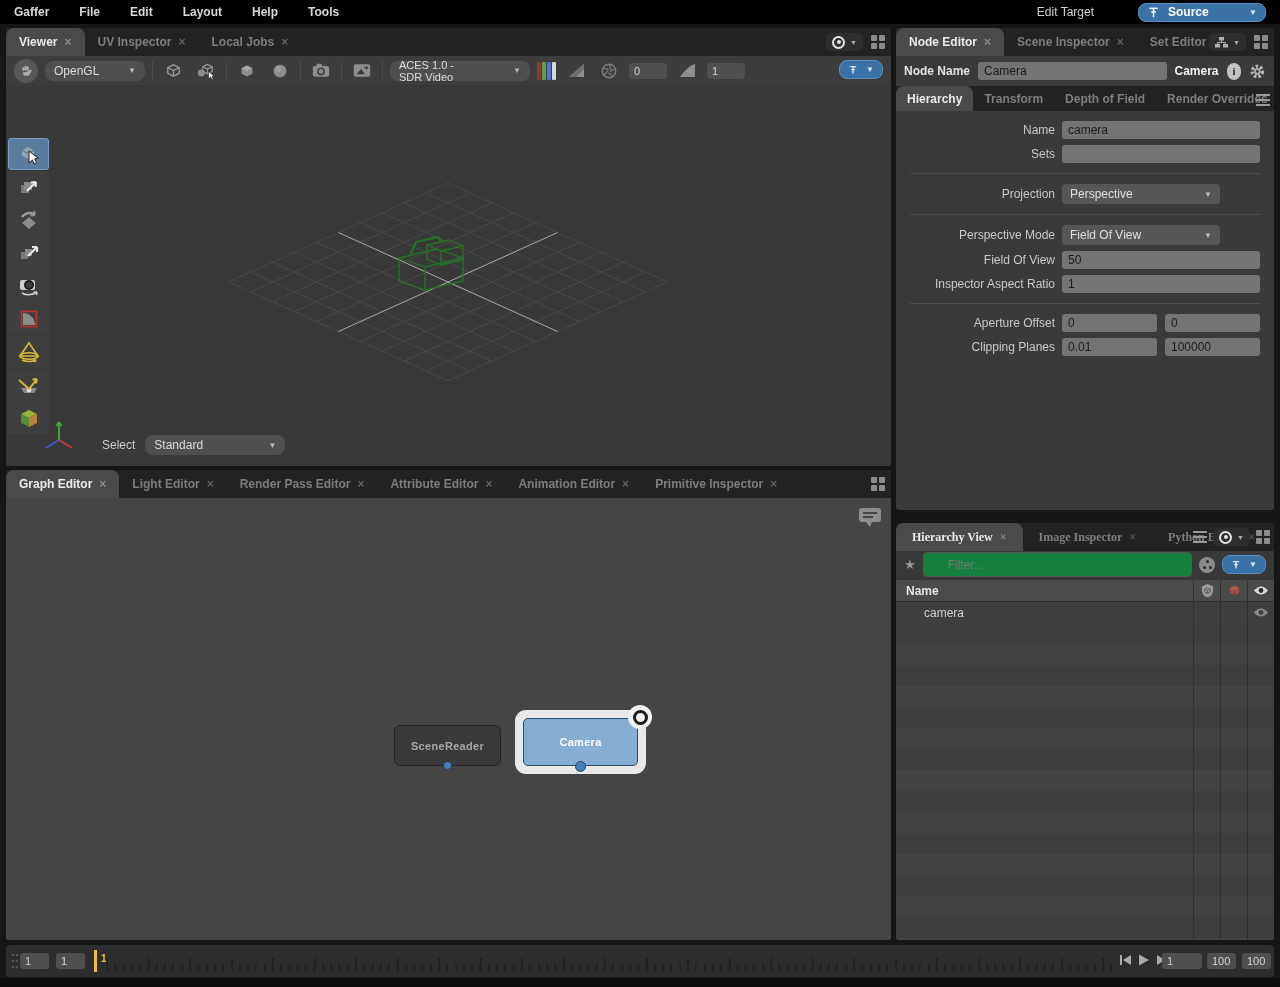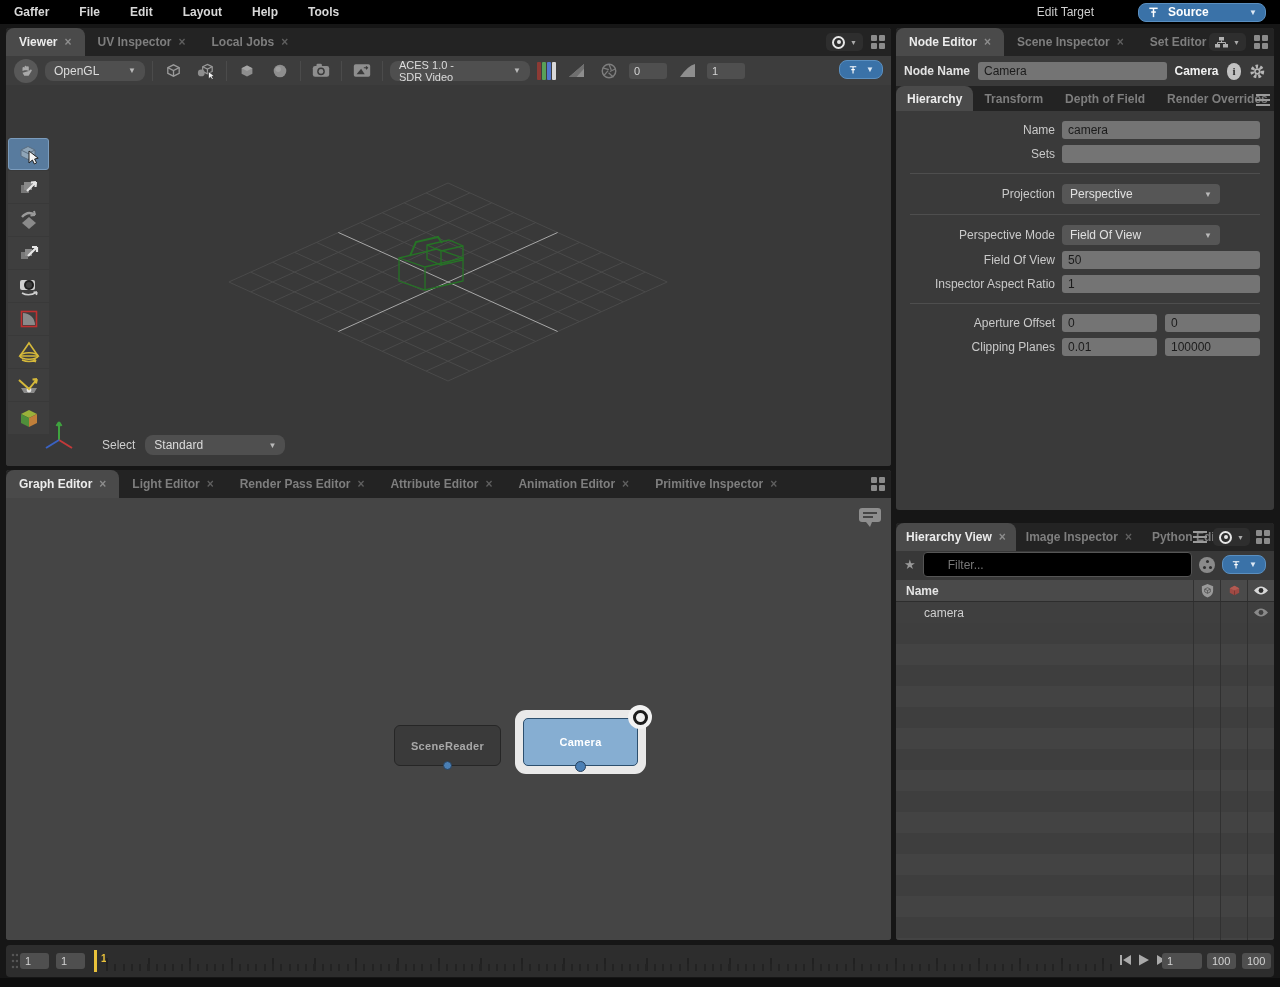--- a/index.html
+++ b/index.html
@@ -106,24 +106,24 @@
   .prow { display:flex; align-items:center; padding-left:14px; margin-bottom:6px; height:18px; }
   .prow.tall { height:20px; }
   .prow .plabel { width:145px; text-align:right; color:#c9c9c9; margin-right:7px; flex:none; }
   .prow .pfield { width:198px; }
   .prow .dd-flat { width:158px; }
   .prow .half { width:95px; margin-right:8px; }
   .pdivider { height:1px; background:#4e4e4e; margin:10px 14px 10px 14px; }
 
   
   #hier-panel { left:896px; top:523px; width:378px; height:417px; background:#383838; }
-  #hier-panel .tabbar .tab { padding:0 10px; }
+  #hier-panel .tabbar .tab { padding:0 16px;font-family:Liberation Serif, serif; }
   #filter-row { height:27px; display:flex; align-items:center; gap:7px; padding:0 8px; background:#383838; }
   .star-icon { color:#9a9a9a; font-size:13px; }
-  #filter-field { flex:1; background:#000000; border:1px solid #555; border-radius:4px; height:25px;
+  #filter-field { flex:1; background:#15803d; border:1px solid #555; border-radius:4px; height:25px;
     color:#cfcfcf; font-size:12px; padding:0 6px 0 24px; outline:none; font-family:"Liberation Sans",sans-serif; position:relative; }
   #filter-wrap { flex:1; position:relative; display:flex; }
   #filter-wrap .mag { position:absolute; left:6px; top:3px; }
   #filter-field::placeholder { color:#787878; }
   .dotcircle { width:16px; height:16px; border-radius:50%; background:#8a8a8a; position:relative; }
   .dotcircle::before { content:""; position:absolute; left:6.5px; top:3px; width:3px; height:3px; border-radius:50%; background:#2e2e2e;
     box-shadow:-3px 6px 0 #2e2e2e, 3px 6px 0 #2e2e2e; }
   #hier-pin { width:44px; }
   #hier-table { position:absolute; left:0; top:57px; right:0; bottom:0; }
   .hrow { display:flex; height:21px; align-items:center; }

